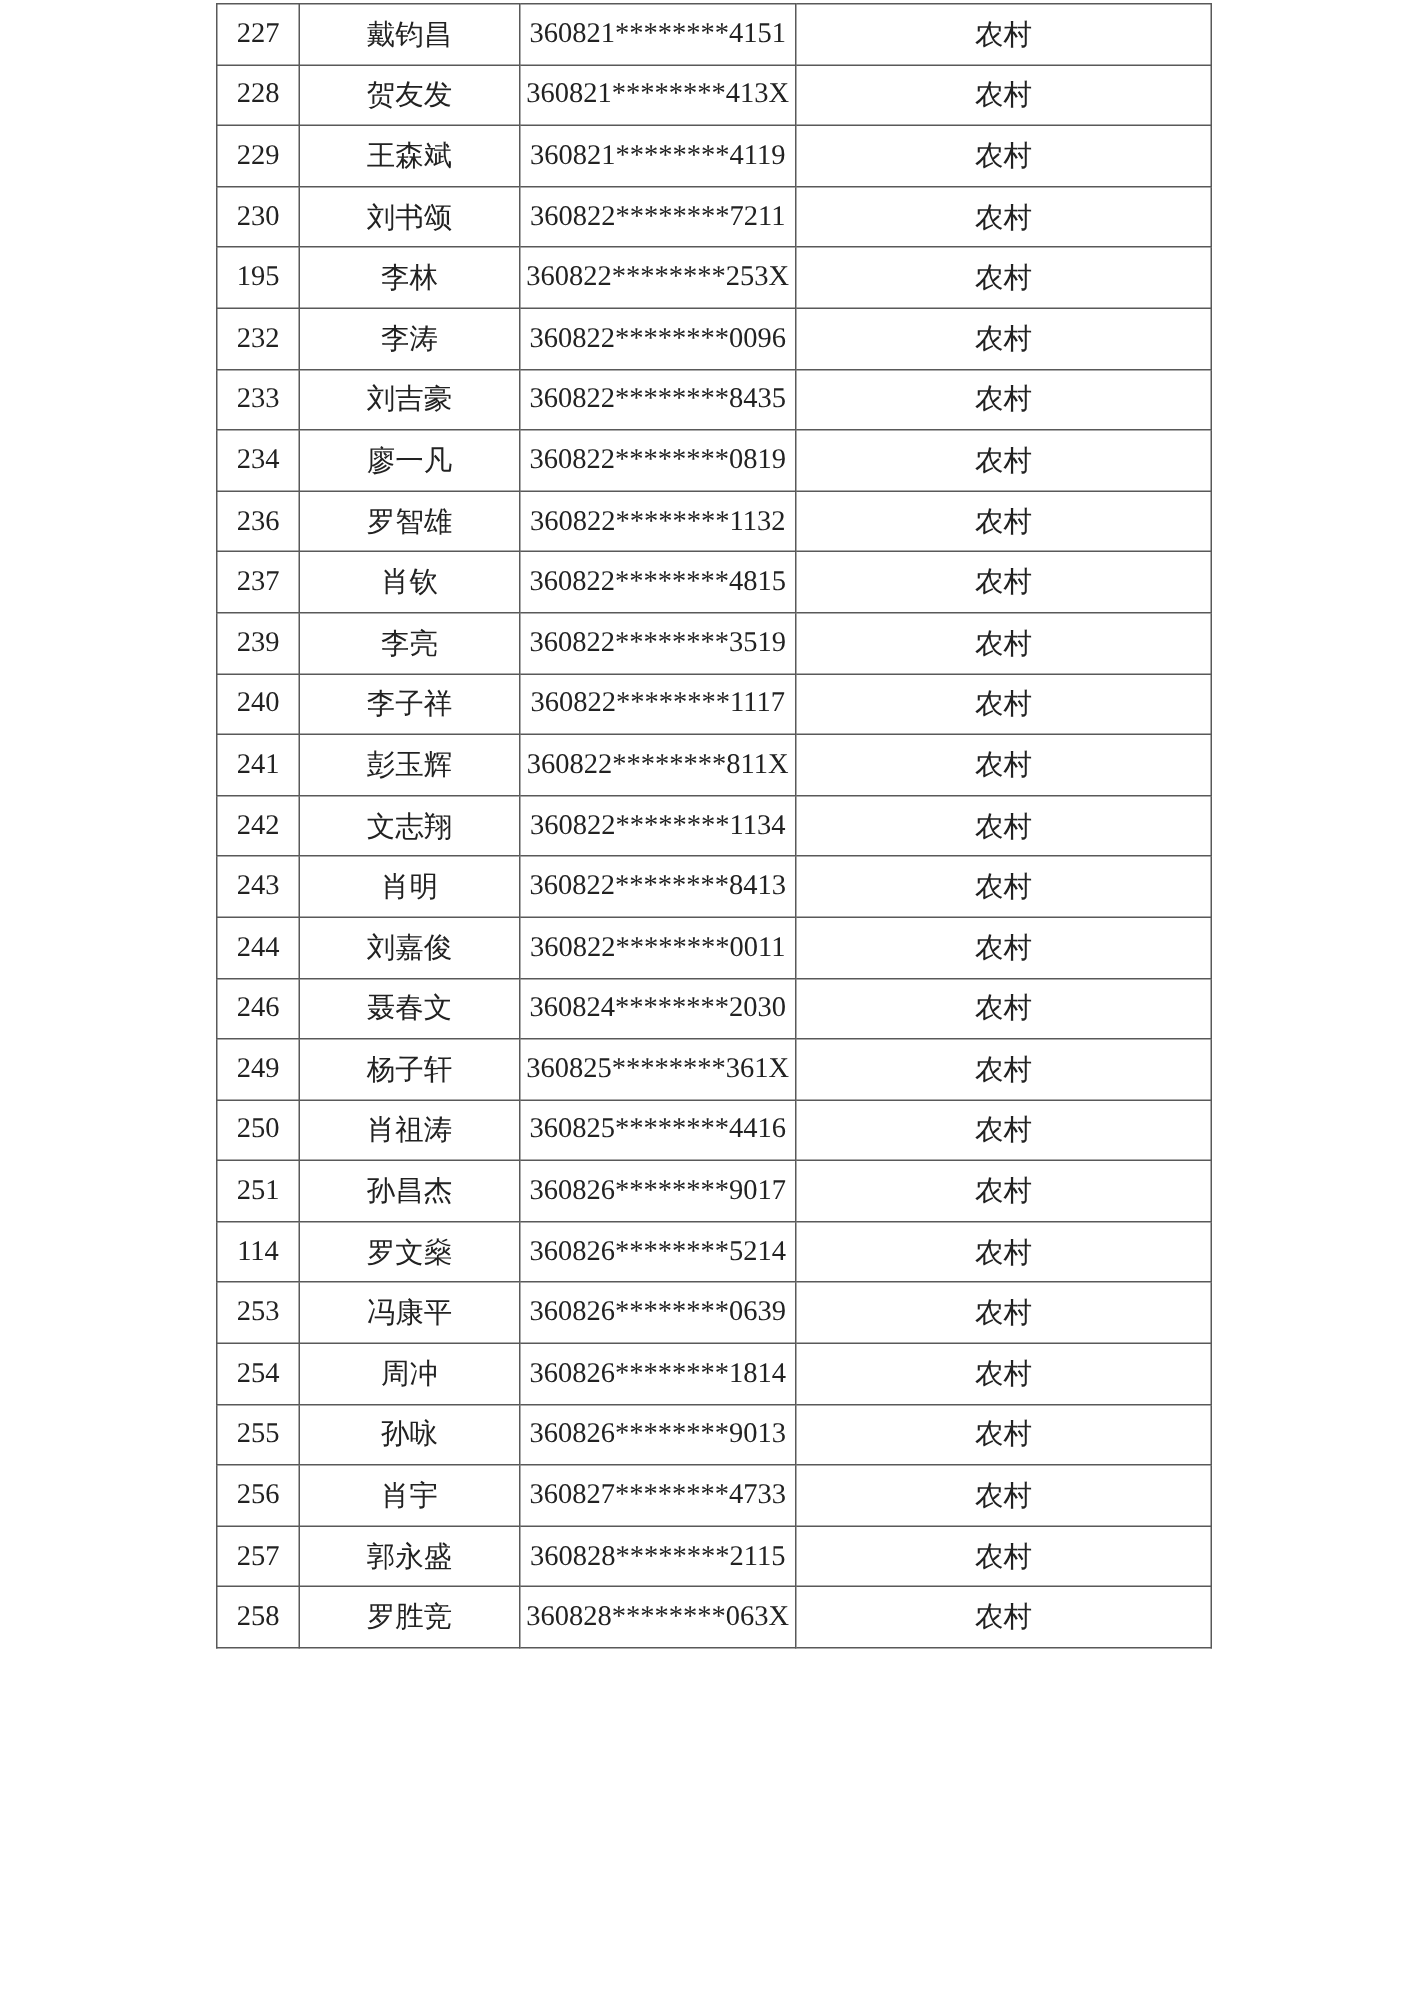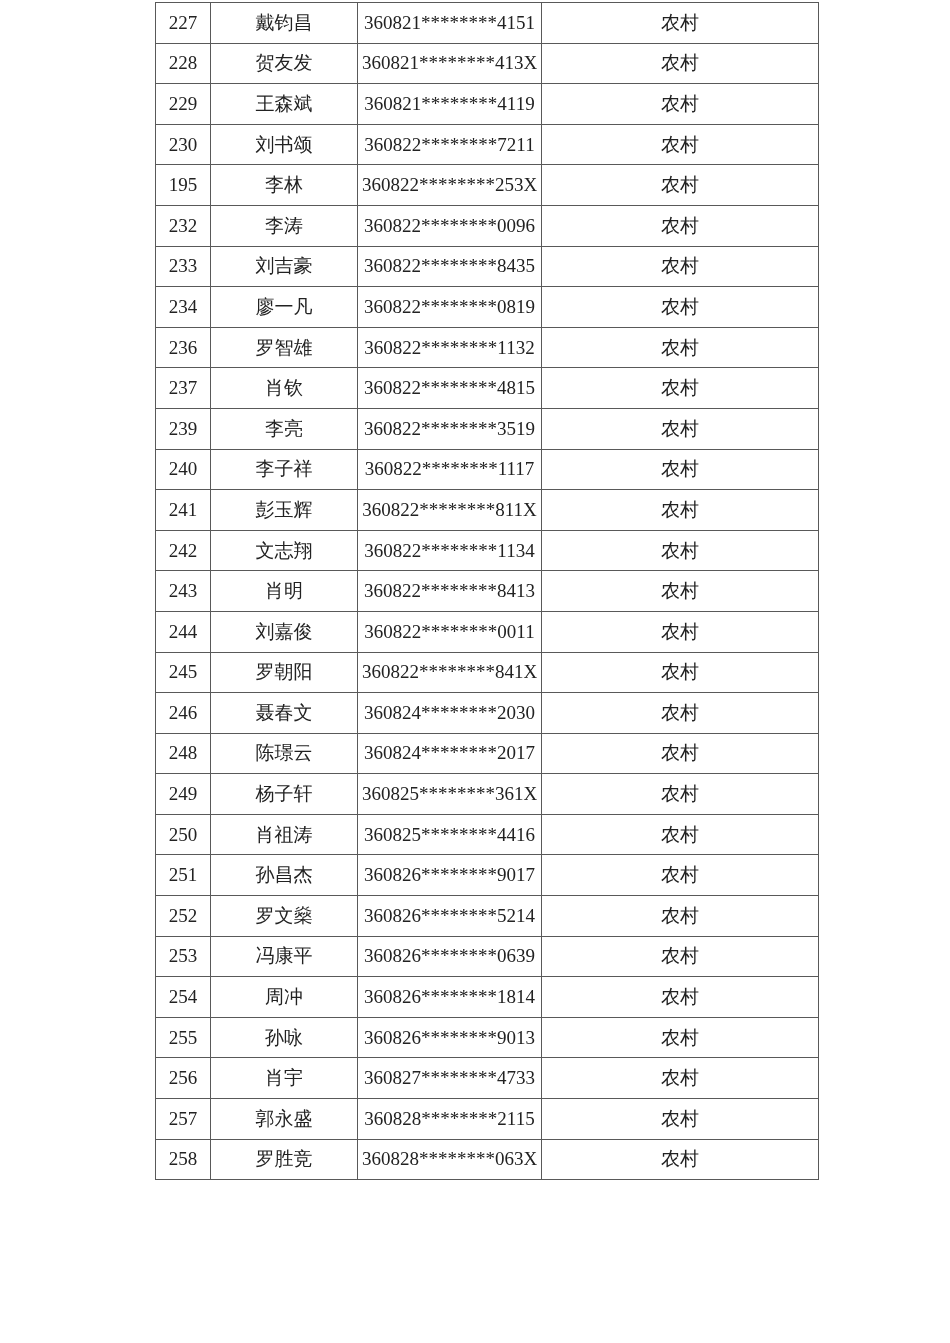--- a/index.html
+++ b/index.html
@@ -8,21 +8,21 @@
   }
   body {
     width: 950px;
     height: 1343px;
     background: #ffffff;
     position: relative;
     font-family: "Liberation Serif", "DejaVu Serif", serif;
   }
   .table-wrap {
     position: absolute;
-    left: 155px;
+    left: 144px;
     top: 2px;
   }
   table.roster {
     border-collapse: collapse;
     table-layout: fixed;
     width: 663px;
   }
   table.roster td {
     border: 1px solid #595959;
     text-align: center;
@@ -158,41 +158,29 @@
     <td>农村</td>
   </tr>
 
   <tr>
     <td>244</td>
     <td>刘嘉俊</td>
     <td>360822********0011</td>
     <td>农村</td>
   </tr>
 
-  <tr>
-    <td>245</td>
-    <td>罗朝阳</td>
-    <td>360822********841X</td>
-    <td>农村</td>
-  </tr>
 
   <tr>
     <td>246</td>
     <td>聂春文</td>
     <td>360824********2030</td>
     <td>农村</td>
   </tr>
 
 
-  <tr>
-    <td>248</td>
-    <td>陈璟云</td>
-    <td>360824********2017</td>
-    <td>农村</td>
-  </tr>
 
   <tr>
     <td>249</td>
     <td>杨子轩</td>
     <td>360825********361X</td>
     <td>农村</td>
   </tr>
 
   <tr>
     <td>250</td>
@@ -202,21 +190,21 @@
   </tr>
 
   <tr>
     <td>251</td>
     <td>孙昌杰</td>
     <td>360826********9017</td>
     <td>农村</td>
   </tr>
 
   <tr>
-    <td>252</td>
+    <td>114</td>
     <td>罗文燊</td>
     <td>360826********5214</td>
     <td>农村</td>
   </tr>
 
   <tr>
     <td>253</td>
     <td>冯康平</td>
     <td>360826********0639</td>
     <td>农村</td>

